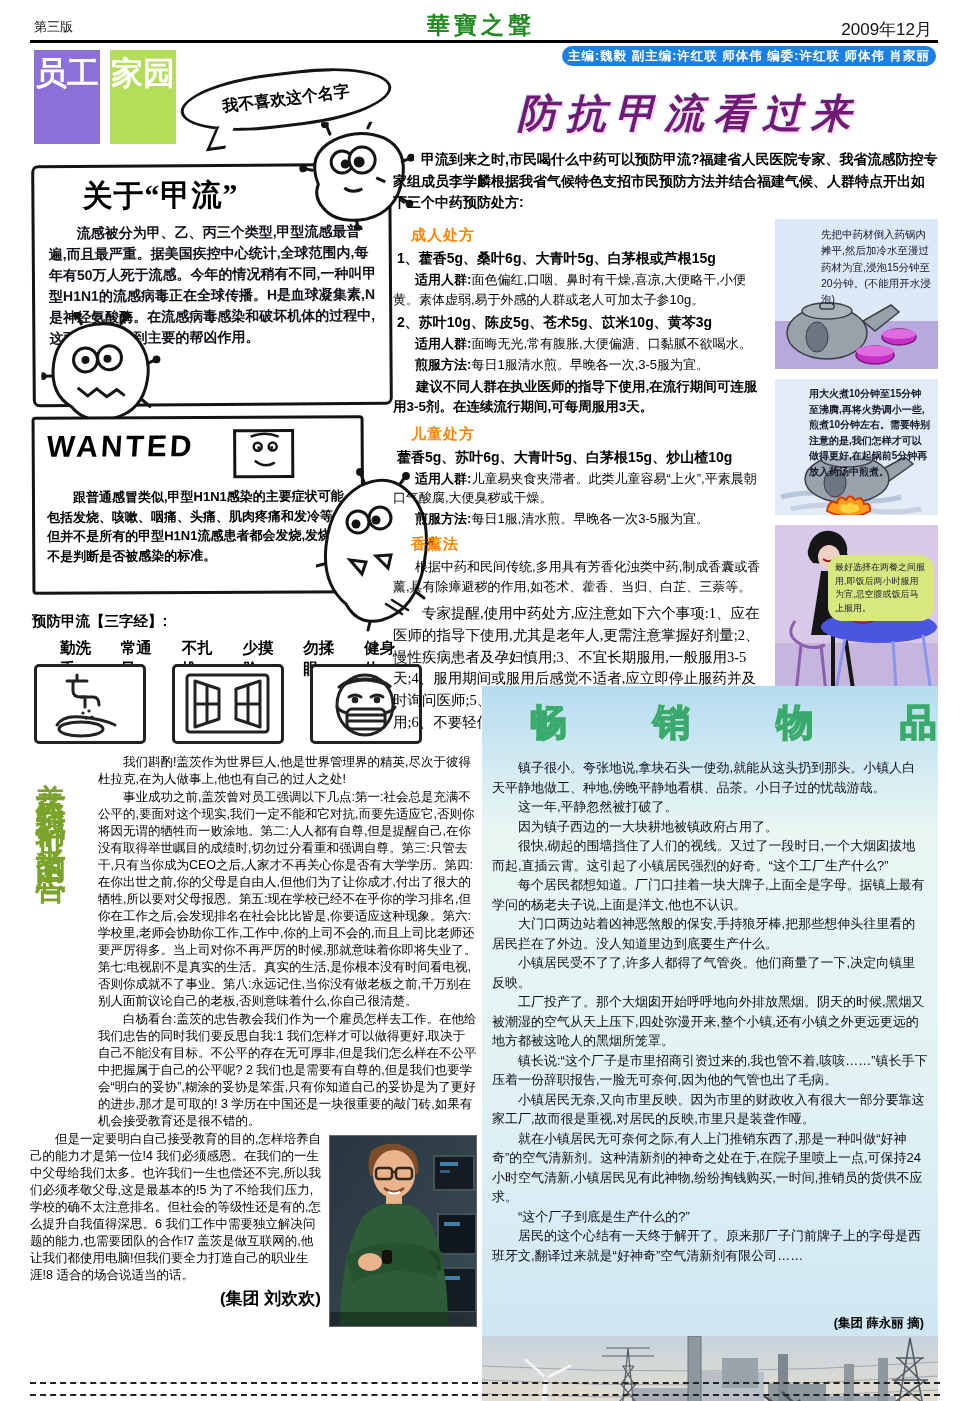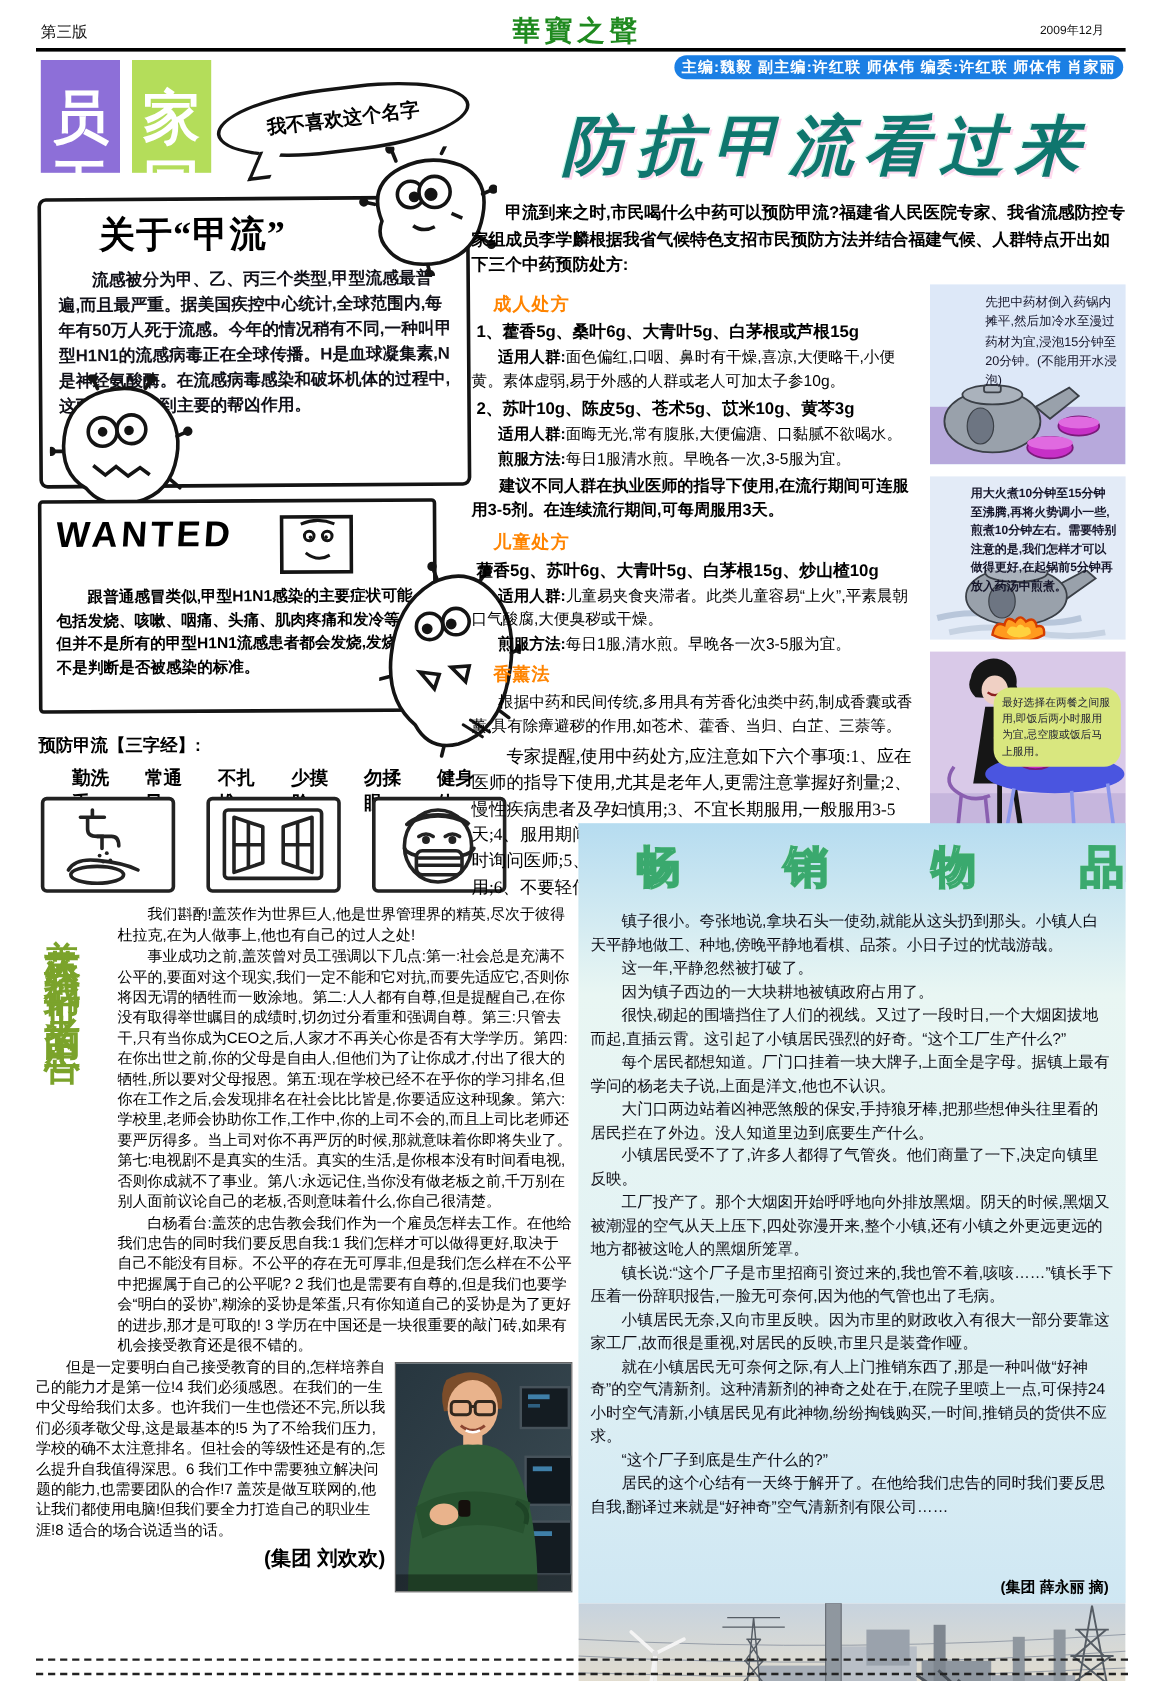--- a/index.html
+++ b/index.html
@@ -4,31 +4,31 @@
 <style>
   * { margin:0; padding:0; box-sizing:border-box; }
   body { background:#888; font-family:"Liberation Sans", sans-serif; }
   #page { position:relative; width:962px; height:1401px; background:#fff; margin:0 auto; overflow:hidden; }
 
   
   .hdr-page  { position:absolute; left:34px; top:18px; font-size:13px; color:#111; }
   .hdr-title { position:absolute; left:0; right:0; top:10px; text-align:center;
                font-family:"Liberation Serif", serif; font-weight:bold; font-size:23px;
                color:#1f8a1f; letter-spacing:4px; }
-  .hdr-date  { position:absolute; right:42px; top:18px; font-size:10px; color:#111; }
+  .hdr-date  { position:absolute; right:30px; top:18px; font-size:17px; color:#111; }
   .hdr-rule  { position:absolute; left:30px; right:24px; top:40px; border-top:3px solid #000; }
   .edbar { position:absolute; left:562px; top:46px; width:374px; height:20px;
            background:#1b7fe4; color:#fff; font-size:12.5px; font-weight:bold;
            text-align:center; line-height:20px; letter-spacing:1px;border-radius:10px; }
 
   
   .leftcol { position:absolute; left:30px; top:46px; width:378px; height:712px; }
   .logo { position:absolute; left:4px; top:4px; display:flex; gap:10px; }
-  .logo .blk { width:66px; height:94px; color:#fff; font-weight:bold; font-size:48px;
-               line-height:1.2; text-align:center; padding-top:20px; word-break:break-all; }
+  .logo .blk { width:66px; height:94px; color:#fff; font-weight:bold; font-size:32px;
+               line-height:1.2; text-align:center; padding-top:4px; word-break:break-all; }
   .blk1 { background:#8d6fd8; }
   .blk2 { background:#b4dd5a; }
   .bubble { position:absolute; left:150px; top:26px; width:212px; padding:14px 12px;
             border:3.5px solid #141414; border-radius:50% / 58%;
             transform:rotate(-7deg); font-size:16px; font-weight:bold; text-align:center;
             background:#fff; }
   .bubble::after { content:""; position:absolute; left:24px; bottom:-17px; width:16px; height:20px;
             background:#fff; border-left:3.5px solid #141414; border-bottom:3.5px solid #141414;
             transform:skewX(-30deg); }
   .aboutbox { position:absolute; left:2px; top:118px; width:360px; height:242px;
@@ -47,22 +47,22 @@
   .wanted-body { font-size:13px; font-weight:bold; line-height:1.5; margin-top:8px; text-indent:2em; }
   .virus-c { position:absolute; left:286px; top:418px; }
   .sanzi-label { position:absolute; left:2px; top:566px; font-size:14.5px; font-weight:bold; }
   .sanzi-items { position:absolute; left:30px; top:592px; display:flex; gap:17px;
                  font-size:15.5px; font-weight:bold; }
   .sketch-row { position:absolute; left:4px; top:618px; display:flex; gap:26px; }
   .sketch { width:112px; height:80px; border:3.5px solid #222; border-radius:5px; background:#fff; }
 
   
   .flu { position:absolute; left:393px; top:86px; width:545px; }
-  .flu-title { text-align:center; padding-left:46px; font-size:54px; font-weight:bold; font-style:italic;
-               font-family:"Liberation Serif", serif; color:#0f766e; letter-spacing:9px;
+  .flu-title { text-align:center; padding-left:46px; font-size:40px; font-weight:bold; font-style:italic;
+               font-family:"Liberation Serif", serif; color:#701a75; letter-spacing:9px;
                text-shadow:2px 2px 0 #ffd9ee, -1px -1px 0 #c8f7e8; white-space:nowrap; }
   .flu-intro { margin-top:8px; font-size:14px; font-weight:bold; line-height:1.55; text-indent:2em; }
   .flu-cols { display:flex; margin-top:5px; }
   .flu-main { width:372px; }
   .flu-figs { width:163px; margin-left:10px; }
   .orange-h { margin:7px 0 3px 18px; font-size:15px; color:#ff8400; font-weight:bold; letter-spacing:1px; }
   .rx { font-weight:bold; font-size:14px; margin:5px 0 2px 4px; }
   .fline { font-size:13px; line-height:1.5; text-indent:1.7em; margin:1px 0; }
   .fline b { }
   .advice { font-weight:bold; font-size:13.5px; line-height:1.5; text-indent:1.7em; margin:3px 0; }
@@ -380,21 +380,21 @@
       <p>因为镇子西边的一大块耕地被镇政府占用了。</p>
       <p>很快,砌起的围墙挡住了人们的视线。又过了一段时日,一个大烟囱拔地而起,直插云霄。这引起了小镇居民强烈的好奇。“这个工厂生产什么?”</p>
       <p>每个居民都想知道。厂门口挂着一块大牌子,上面全是字母。据镇上最有学问的杨老夫子说,上面是洋文,他也不认识。</p>
       <p>大门口两边站着凶神恶煞般的保安,手持狼牙棒,把那些想伸头往里看的居民拦在了外边。没人知道里边到底要生产什么。</p>
       <p>小镇居民受不了了,许多人都得了气管炎。他们商量了一下,决定向镇里反映。</p>
       <p>工厂投产了。那个大烟囱开始呼呼地向外排放黑烟。阴天的时候,黑烟又被潮湿的空气从天上压下,四处弥漫开来,整个小镇,还有小镇之外更远更远的地方都被这呛人的黑烟所笼罩。</p>
       <p>镇长说:“这个厂子是市里招商引资过来的,我也管不着,咳咳……”镇长手下压着一份辞职报告,一脸无可奈何,因为他的气管也出了毛病。</p>
       <p>小镇居民无奈,又向市里反映。因为市里的财政收入有很大一部分要靠这家工厂,故而很是重视,对居民的反映,市里只是装聋作哑。</p>
       <p>就在小镇居民无可奈何之际,有人上门推销东西了,那是一种叫做“好神奇”的空气清新剂。这种清新剂的神奇之处在于,在院子里喷上一点,可保持24小时空气清新,小镇居民见有此神物,纷纷掏钱购买,一时间,推销员的货供不应求。</p>
       <p>“这个厂子到底是生产什么的?”</p>
-      <p>居民的这个心结有一天终于解开了。在他给我们忠告的同时我们要反思自我,翻译过来就是“好神奇”空气清新剂有限公司……</p>
+      <p>居民的这个心结有一天终于解开了。原来那厂子门前牌子上的字母是西班牙文,翻译过来就是“好神奇”空气清新剂有限公司……</p>
       <div class="market-credit">(集团 薛永丽 摘)</div>
     </div>
     <svg width="456" height="158" viewBox="0 0 456 158">
       <defs>
         <linearGradient id="sky" x1="0" y1="0" x2="0" y2="1">
           <stop offset="0" stop-color="#c7d3de"></stop>
             <stop offset="0.7" stop-color="#e3ddcf"></stop>
             <stop offset="1" stop-color="#efe6d2"></stop>
         </linearGradient>
       </defs>

